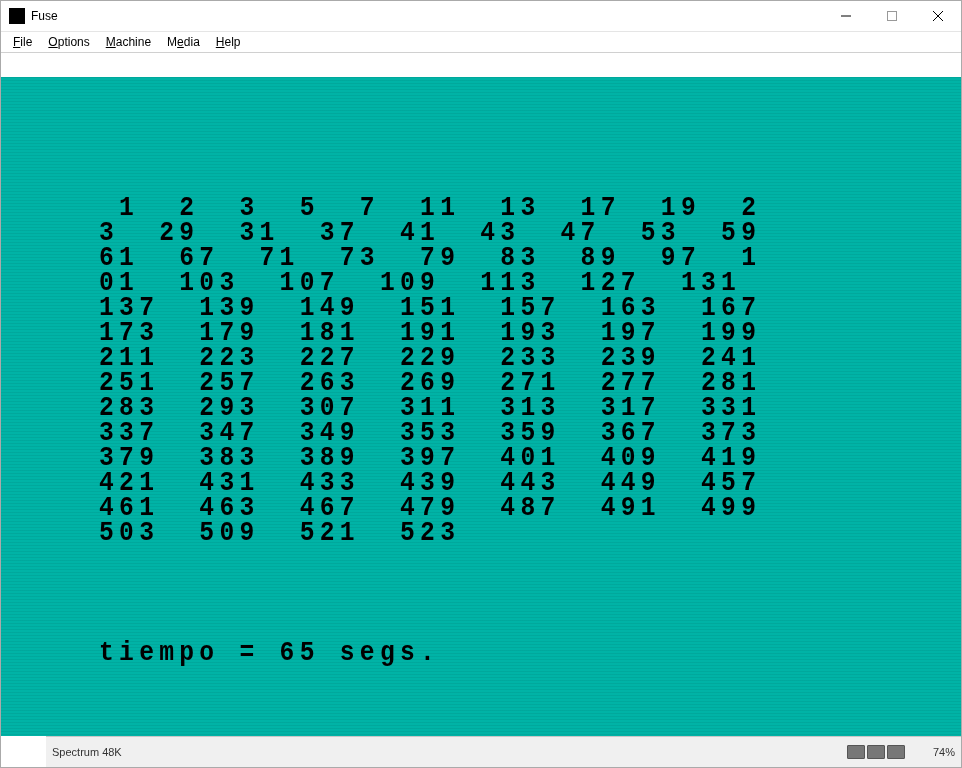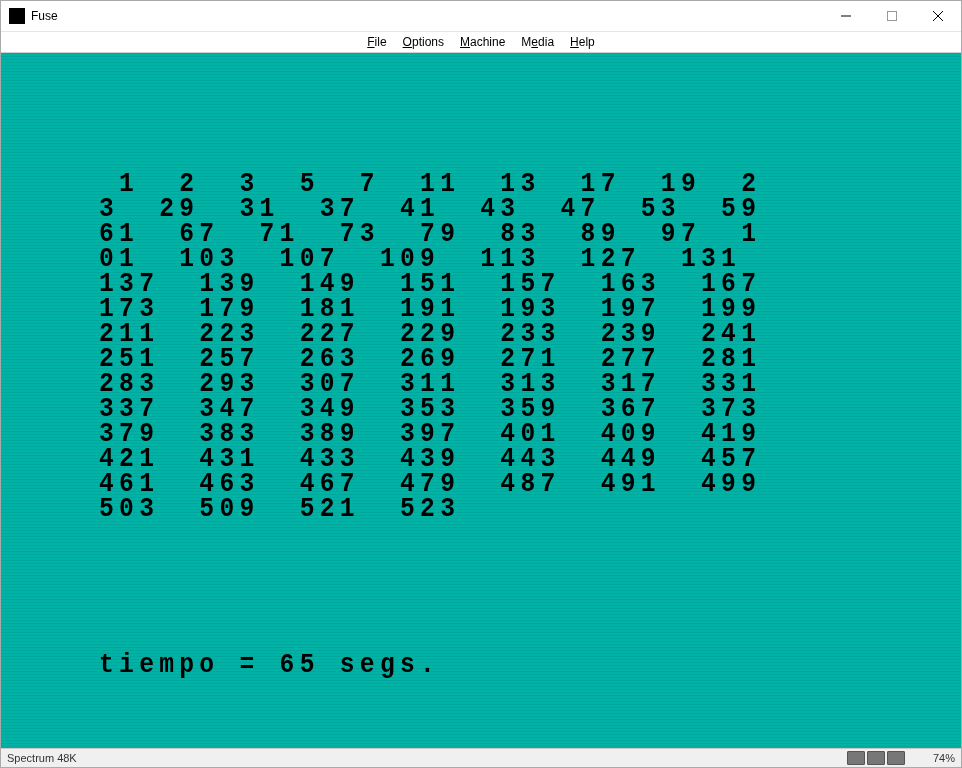--- a/index.html
+++ b/index.html
@@ -58,34 +58,34 @@
   
   .menubar {
     height: 20px;
     display: flex;
     align-items: center;
     background: #fff;
     font-size: 12px;
     padding: 0 4px;
     border-bottom: 1px solid #d0d0d0;
     user-select: none;
-    justify-content: center;
   }
   .menu-item {
     padding: 2px 8px;
     cursor: default;
   }
   .menu-item .ul { text-decoration: underline; }
 
   
   .display-wrap {
     flex: 1 1 auto;
     background: #8b5cf6;
     position: relative;
     overflow: hidden;
+    margin-top: 24px;
   }
   .spectrum-screen {
     position: absolute;
     left: 0; top: 0; right: 0; bottom: 0;
     background: #00B3A6; 
     
     background-image: repeating-linear-gradient(
       to bottom,
       rgba(0,0,0,0.06) 0px,
       rgba(0,0,0,0.06) 1px,
@@ -124,22 +124,23 @@
   }
 
   
   .statusbar {
     height: 18px;
     background: #f0f0f0;
     border-top: 1px solid #c8c8c8;
     display: flex;
     align-items: center;
     font-size: 11px;
-    padding: 0 6px;
+    padding: 6px 6px;
     color: #333;
+    margin-left: 45px;
   }
   .statusbar .spacer { flex: 1 1 auto; }
   .status-icons {
     display: flex;
     gap: 2px;
     margin-right: 28px;
   }
   .status-icon {
     width: 16px;
     height: 12px;

